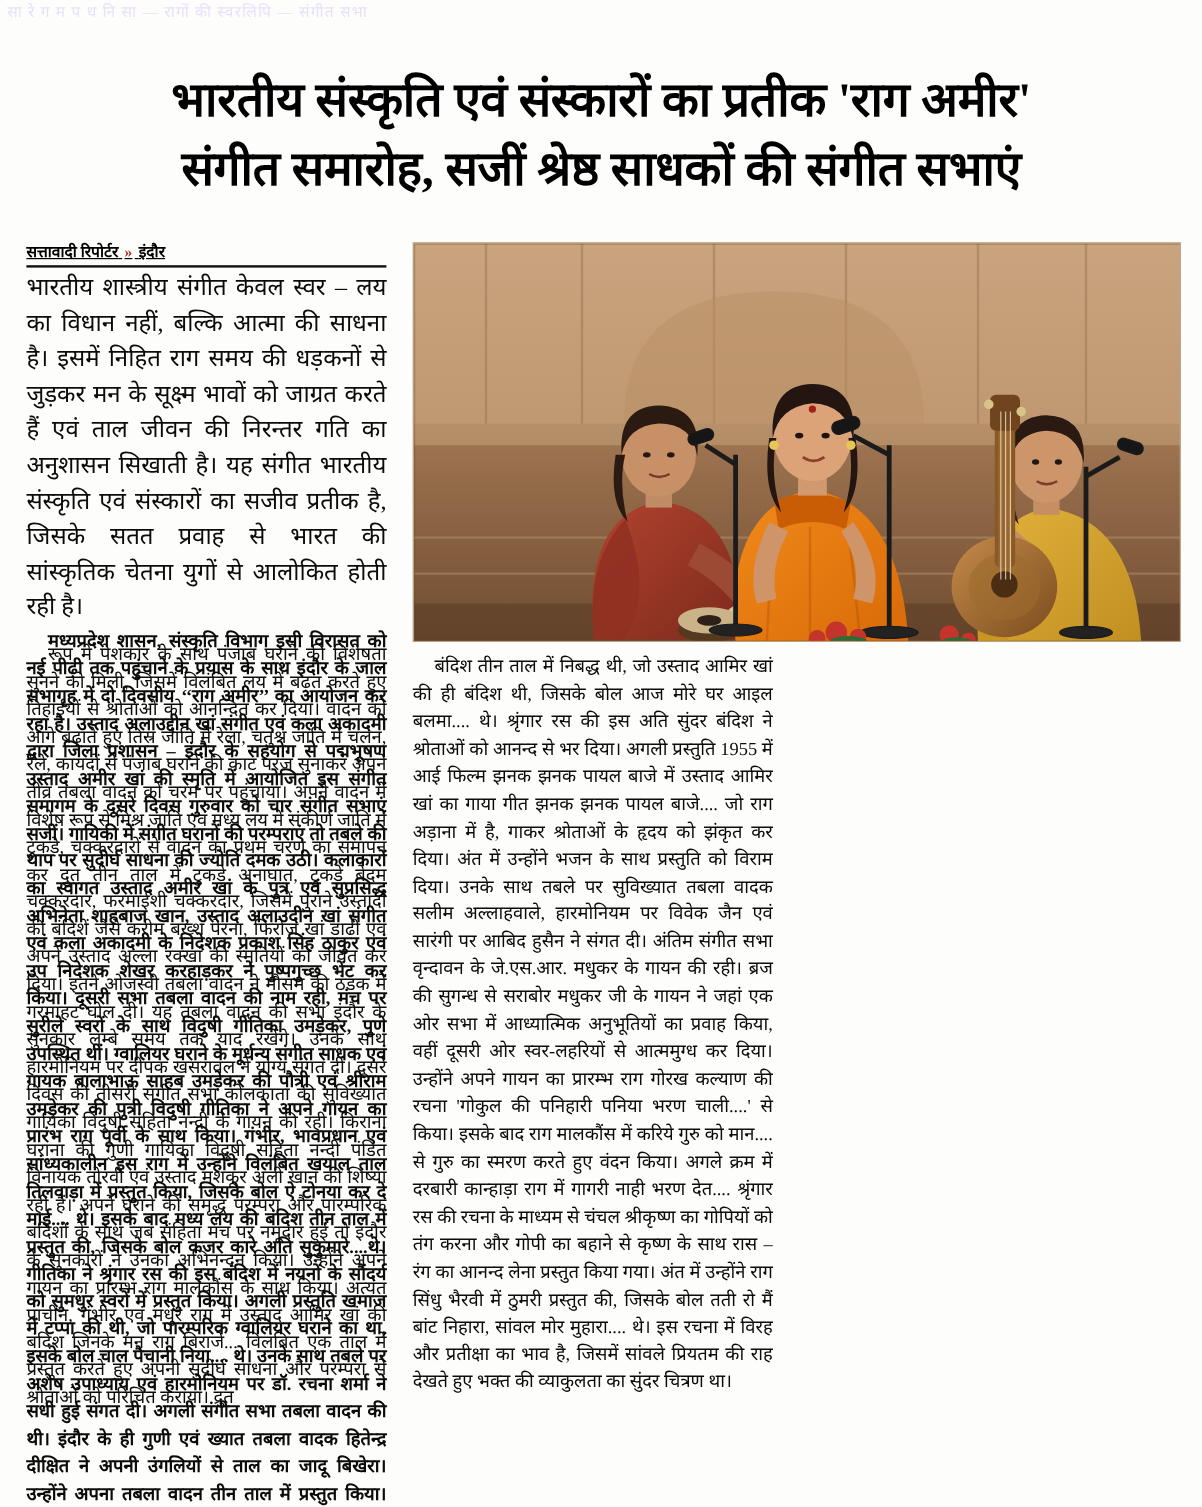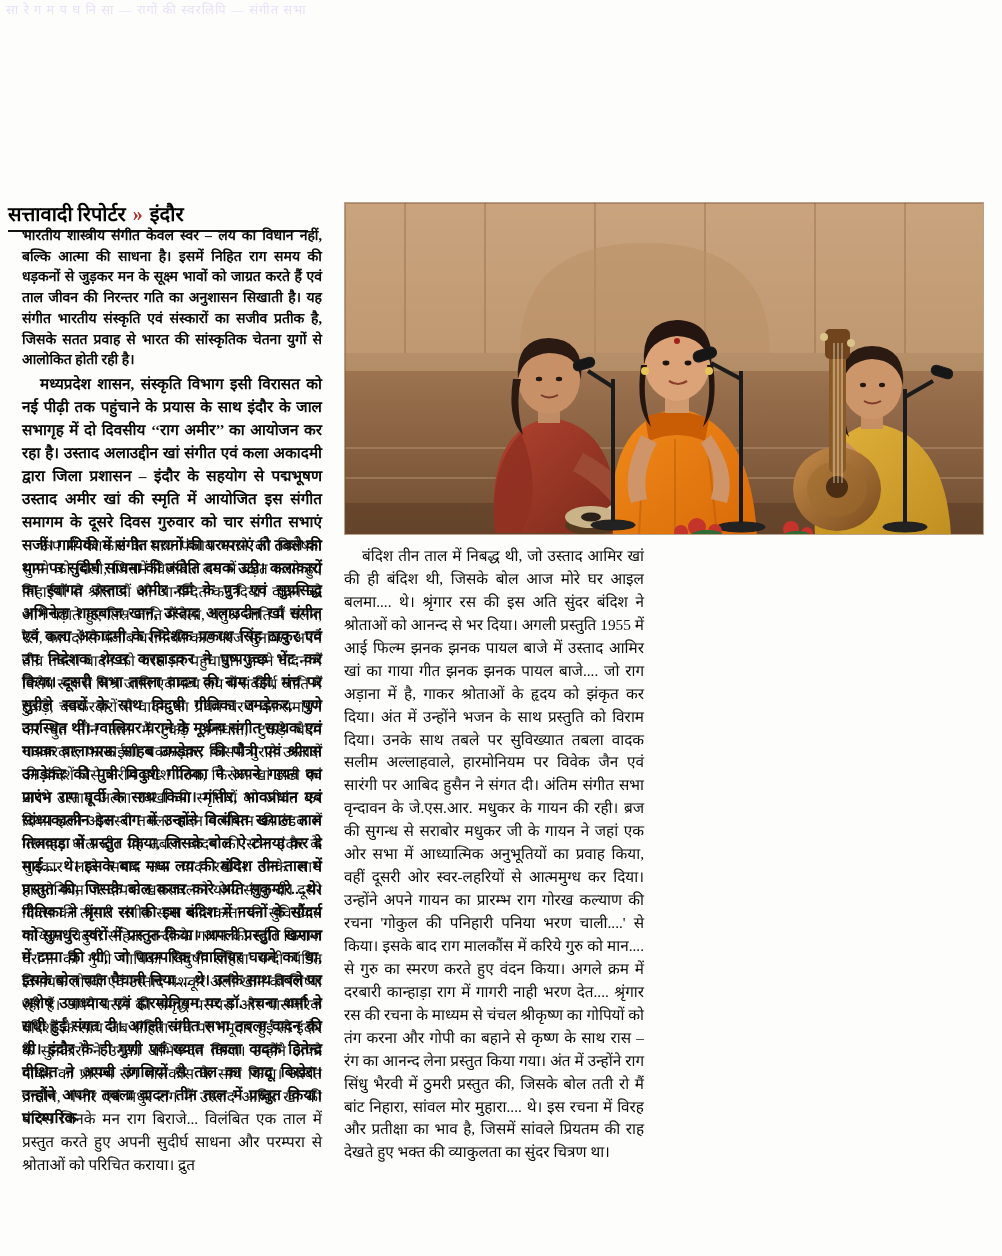--- a/index.html
+++ b/index.html
@@ -47,28 +47,29 @@
     font-size: 40px;
     line-height: 1.42;
     letter-spacing: -0.2px;
     color: #000;
   }
   .headline .l2 { display:block; }
 
   .byline {
     position: absolute;
     top: 200px;
-    left: 8px;
+    left: 22px;
     width: 300px;
     font-family: "Liberation Serif", serif;
-    font-size: 20px;
+    font-size: 13px;
     font-weight: bold;
     color: #000;
     border-bottom: 2px solid #111;
     padding-bottom: 3px;
+    text-decoration: underline;
   }
   .byline .sep {
     color: #b02a1f;
     font-weight: bold;
     padding: 0 2px;
   }
   .byline .place {
     font-weight: bold;
   }
 
@@ -92,36 +93,40 @@
     font-family: "Liberation Serif", serif;
     font-size: 15.3px;
     line-height: 1.50;
     text-align: justify;
     text-justify: inter-word;
     color: #0b0b0b;
     -webkit-hyphens: auto;
     hyphens: auto;
   }
   .col p { margin: 0 0 0 0; text-indent: 18px; }
-  .col p.lead { text-indent: 0; font-weight: bold; font-size: 14px; line-height:1.48; }
+  .col p.lead { text-indent: 0; font-weight: normal; font-size: 20px; line-height:1.48; }
   .col p + p { margin-top: 0; }
 
   #col1 { top: 226px; left: 22px; width: 300px; }
   #col1 .below { margin-top: 2px; font-weight: bold; }
 
   #col2 { top: 535px; left: 22px; width: 300px; }
   #col3 { top: 545px; left: 344px; width: 300px; }
 </style>
 </head>
 <body>
 
 <div class="page">
 
   <div class="top-bleed">सा रे ग म प ध नि सा — रागों की स्वरलिपि — संगीत सभा</div>
 
+  <div class="headline">
+    <span>भारतीय संस्कृति एवं संस्कारों का प्रतीक 'राग अमीर'</span>
+    <span class="l2">संगीत समारोह, सजीं श्रेष्ठ साधकों की संगीत सभाएं</span>
+  </div>
 
   <div class="byline">
     <span>सत्तावादी रिपोर्टर</span>
     <span class="sep">»</span>
     <span class="place">इंदौर</span>
   </div>
 
   <div class="photo">
     <svg width="640" height="333" viewBox="0 0 640 333" xmlns="http://www.w3.org/2000/svg">
       <defs>

